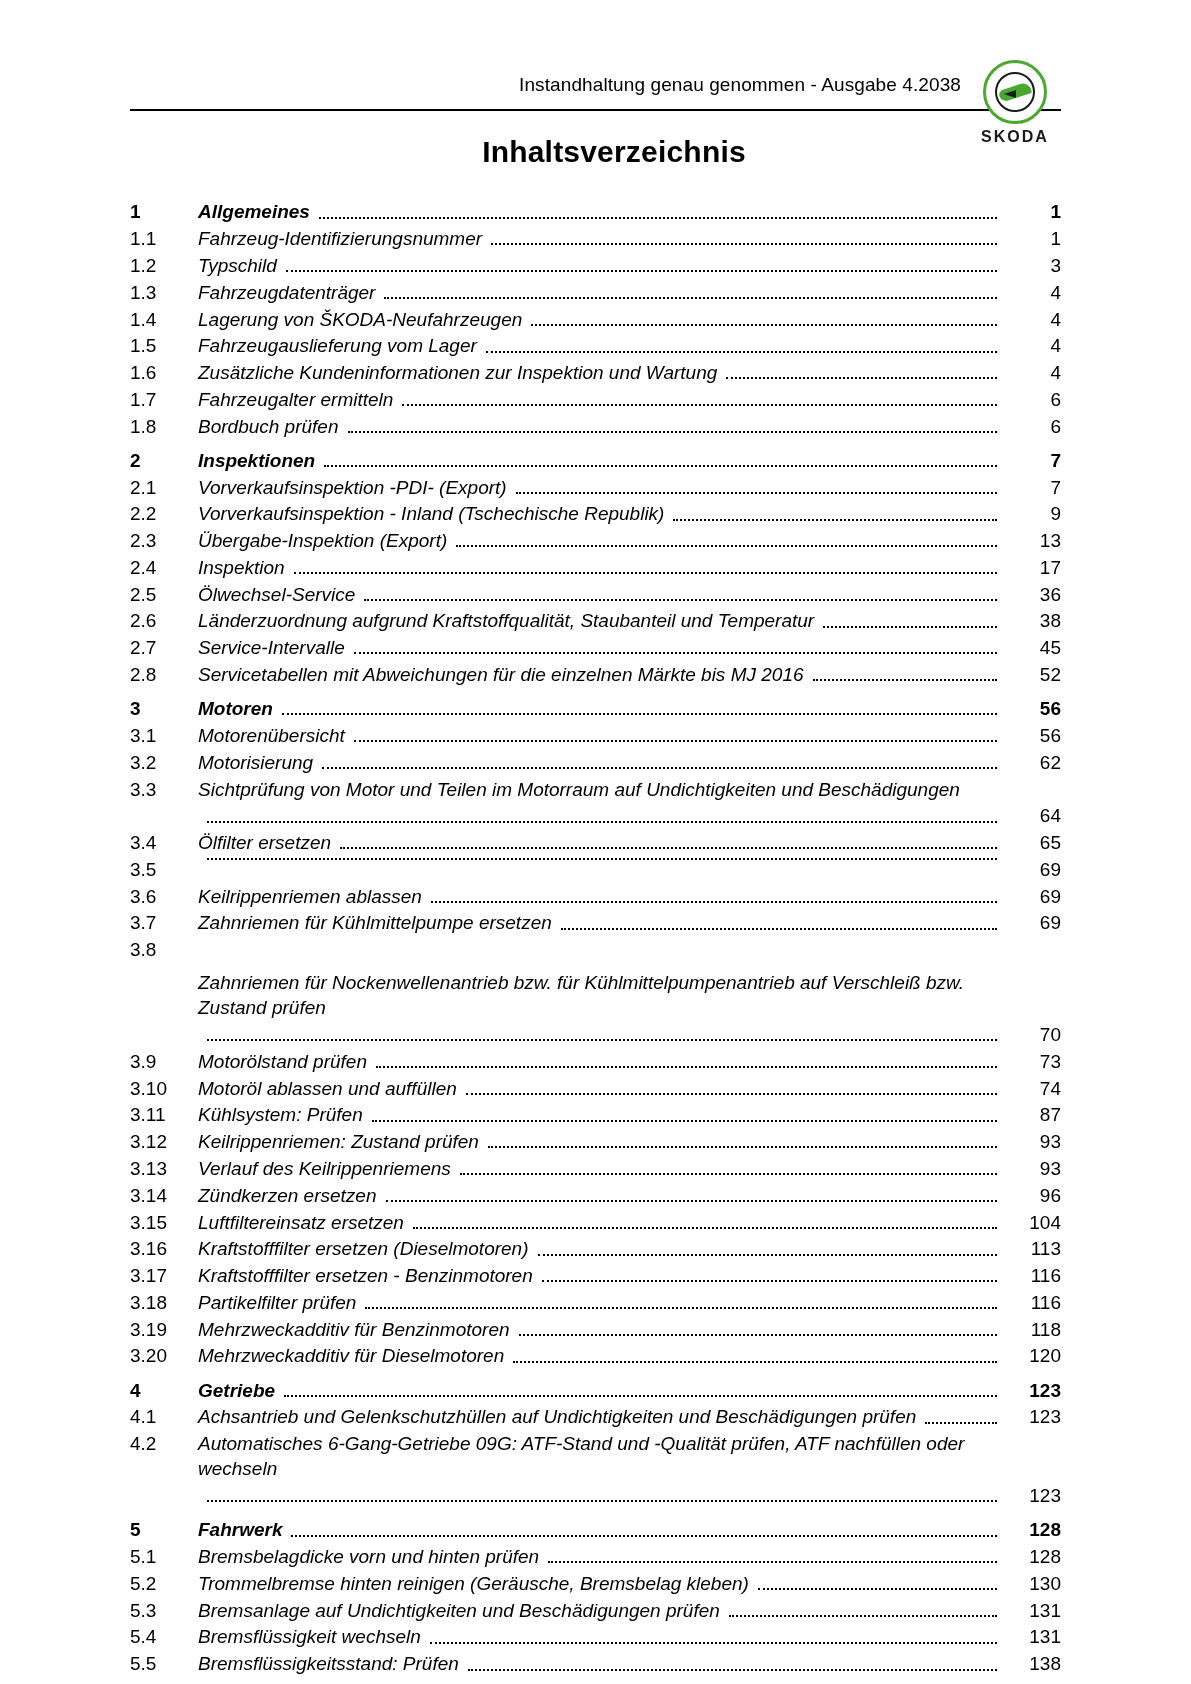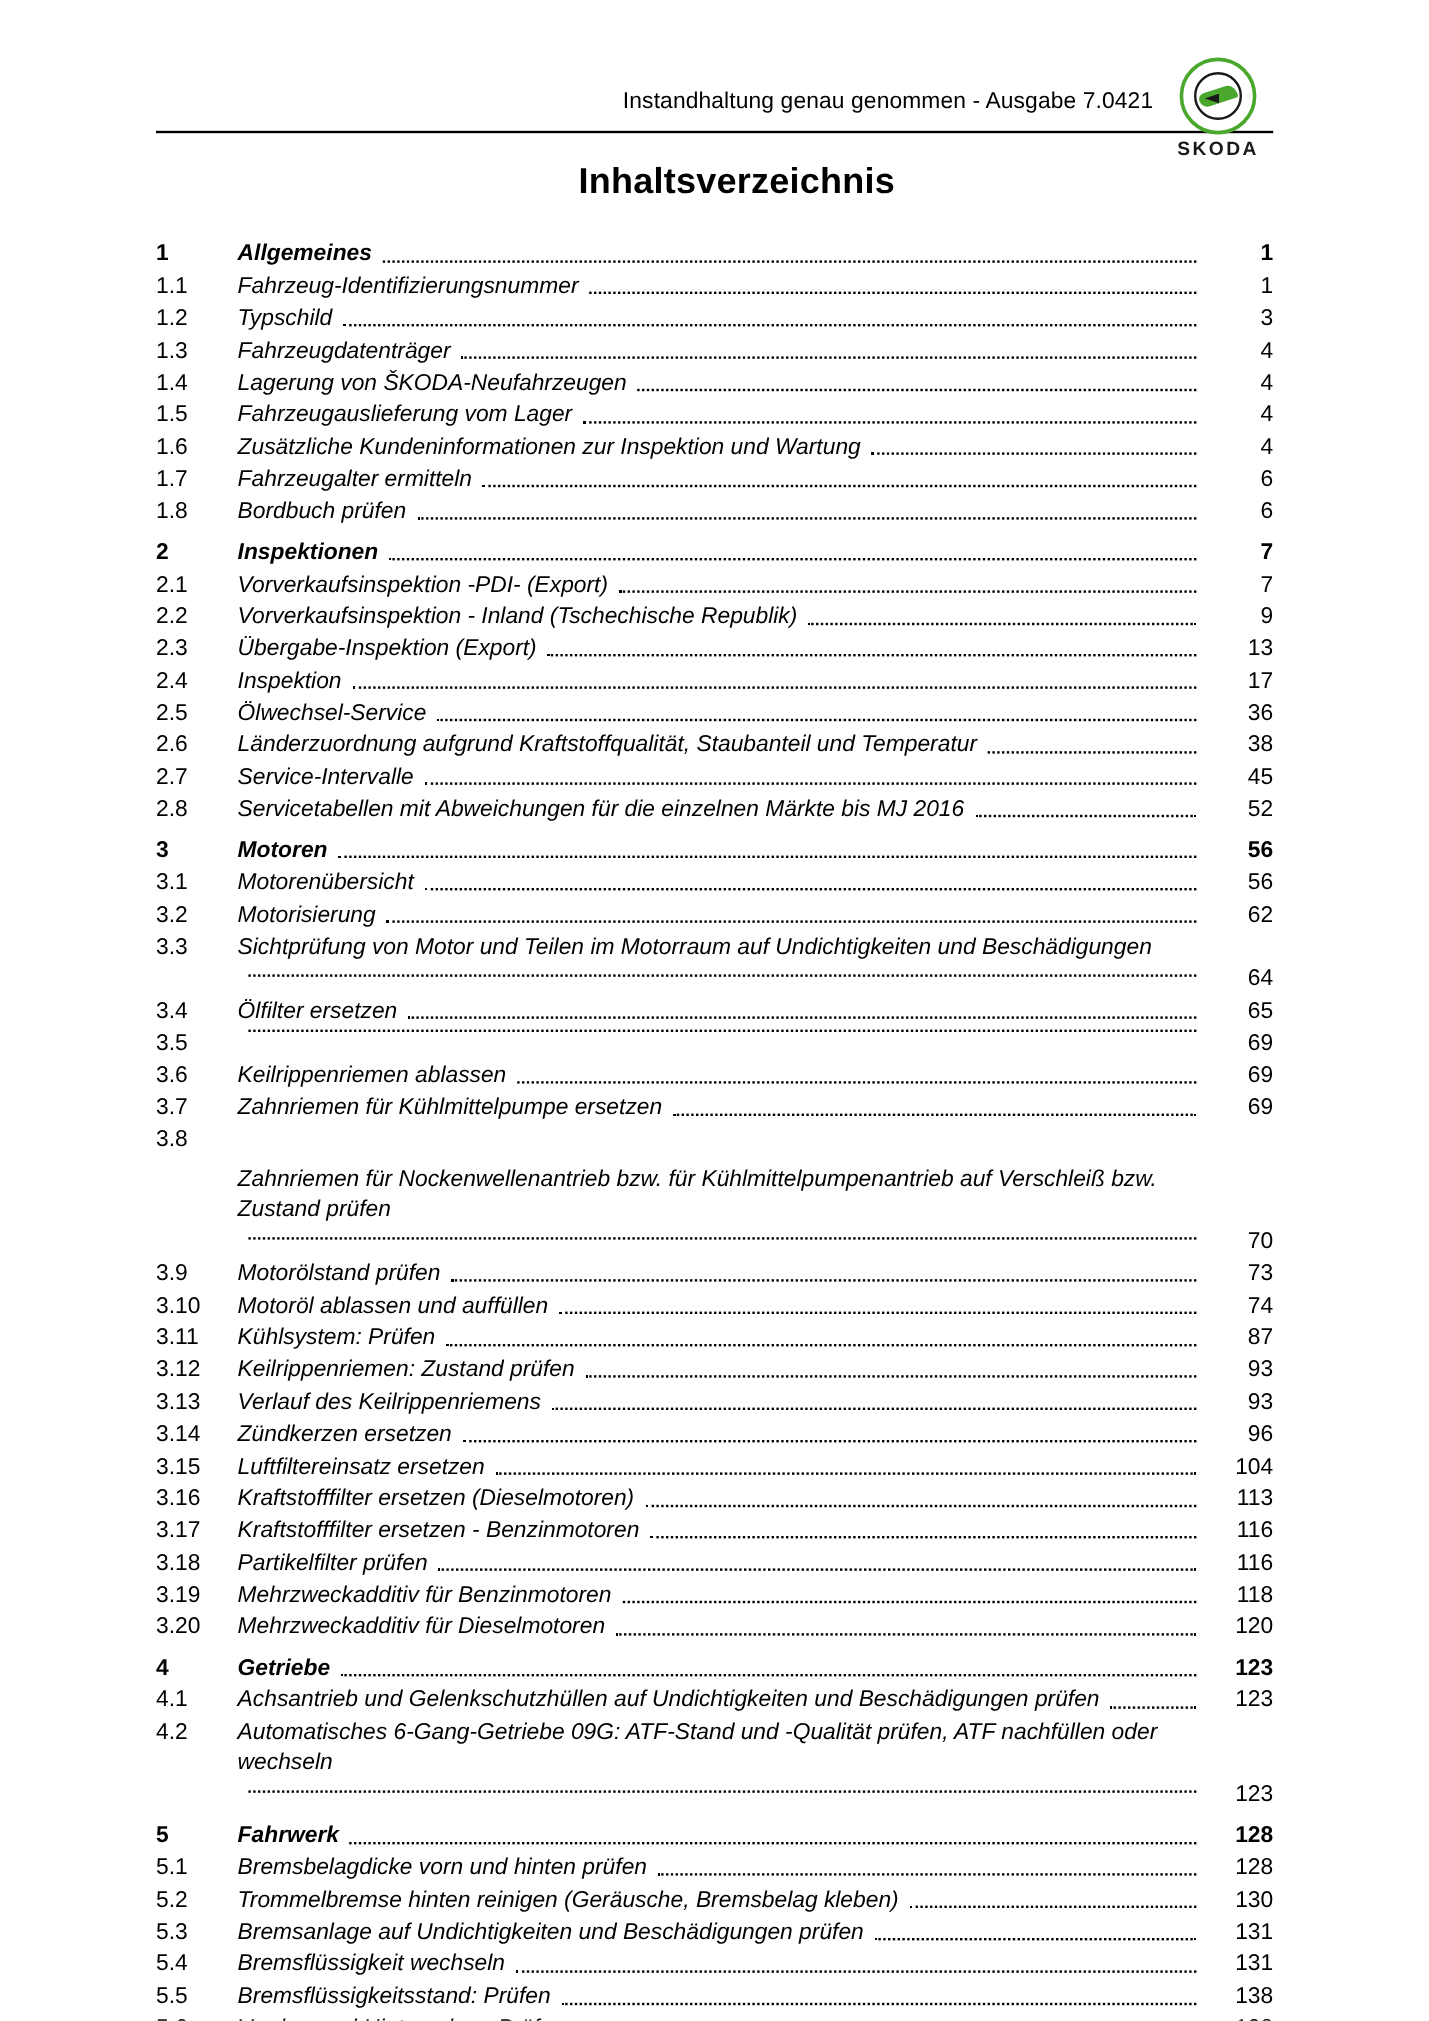--- a/index.html
+++ b/index.html
@@ -42,21 +42,21 @@
     font-size: 19px;
     letter-spacing: 0.1px;
   }
   .arrow {
     font-size: 15px;
     vertical-align: 1px;
   }
   .logo {
     position: absolute;
     right: 130px;
-    top: 48px;
+    top: 60px;
     width: 92px;
     text-align: center;
   }
   .logo-circle {
     width: 64px;
     height: 64px;
     border-radius: 50%;
     background: #ffffff;
     border: 3px solid #4ba82e;
     margin: 0 auto;
@@ -161,32 +161,31 @@
     width: 56px;
     flex: 0 0 56px;
     text-align: right;
   }
   
   .cont-row {
     display: flex;
     font-size: 19px;
     line-height: 1.33;
     margin-bottom: 1.5px;
-    align-items: center;
   }
   .cont-row .num { visibility: hidden; }
 </style>
 </head>
 <body>
 
 <div class="page">
 
   <div class="header">
     <div class="header-text">
-      <div class="header-line2">Instandhaltung genau genommen - Ausgabe 7.0421</div>
+      <div class="header-line2">Instandhaltung genau genommen - Ausgabe 4.2038</div>
     </div>
 
     <div class="logo">
       <div class="logo-circle">
         <div class="logo-inner">
           <div class="logo-wing"></div>
           <div class="logo-beak"></div>
         </div>
       </div>
       <div class="logo-word">SKODA</div>

